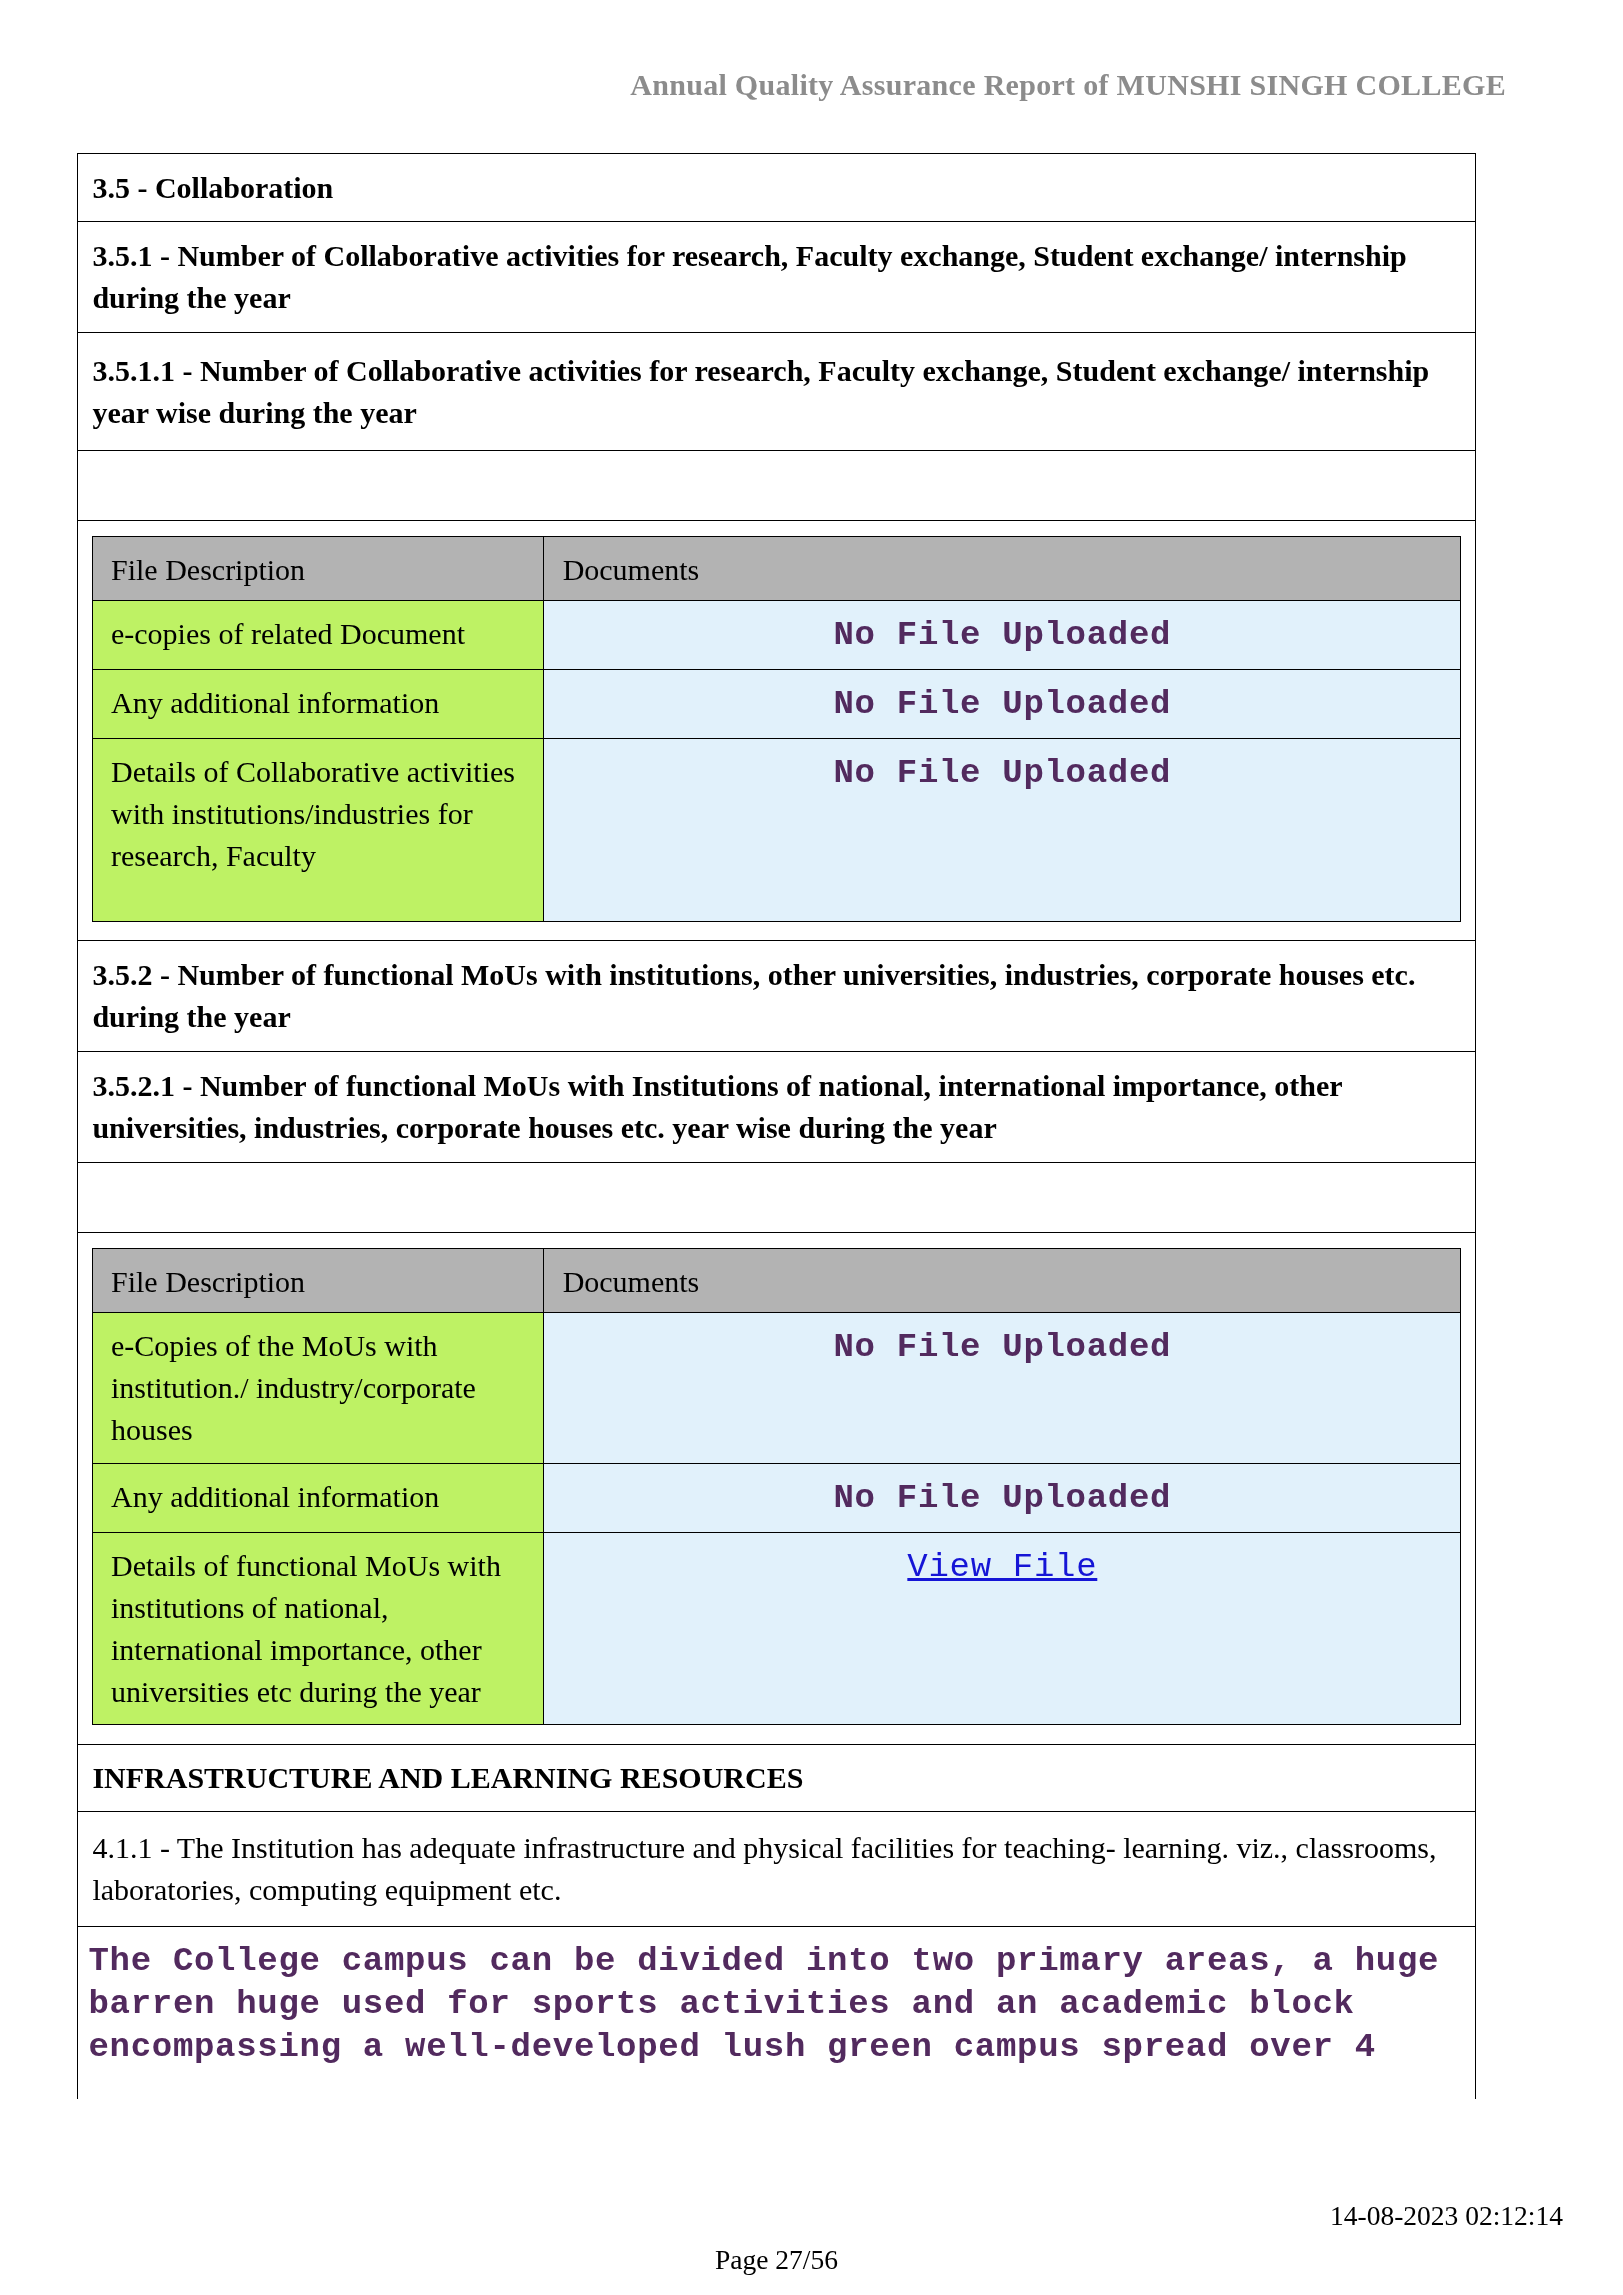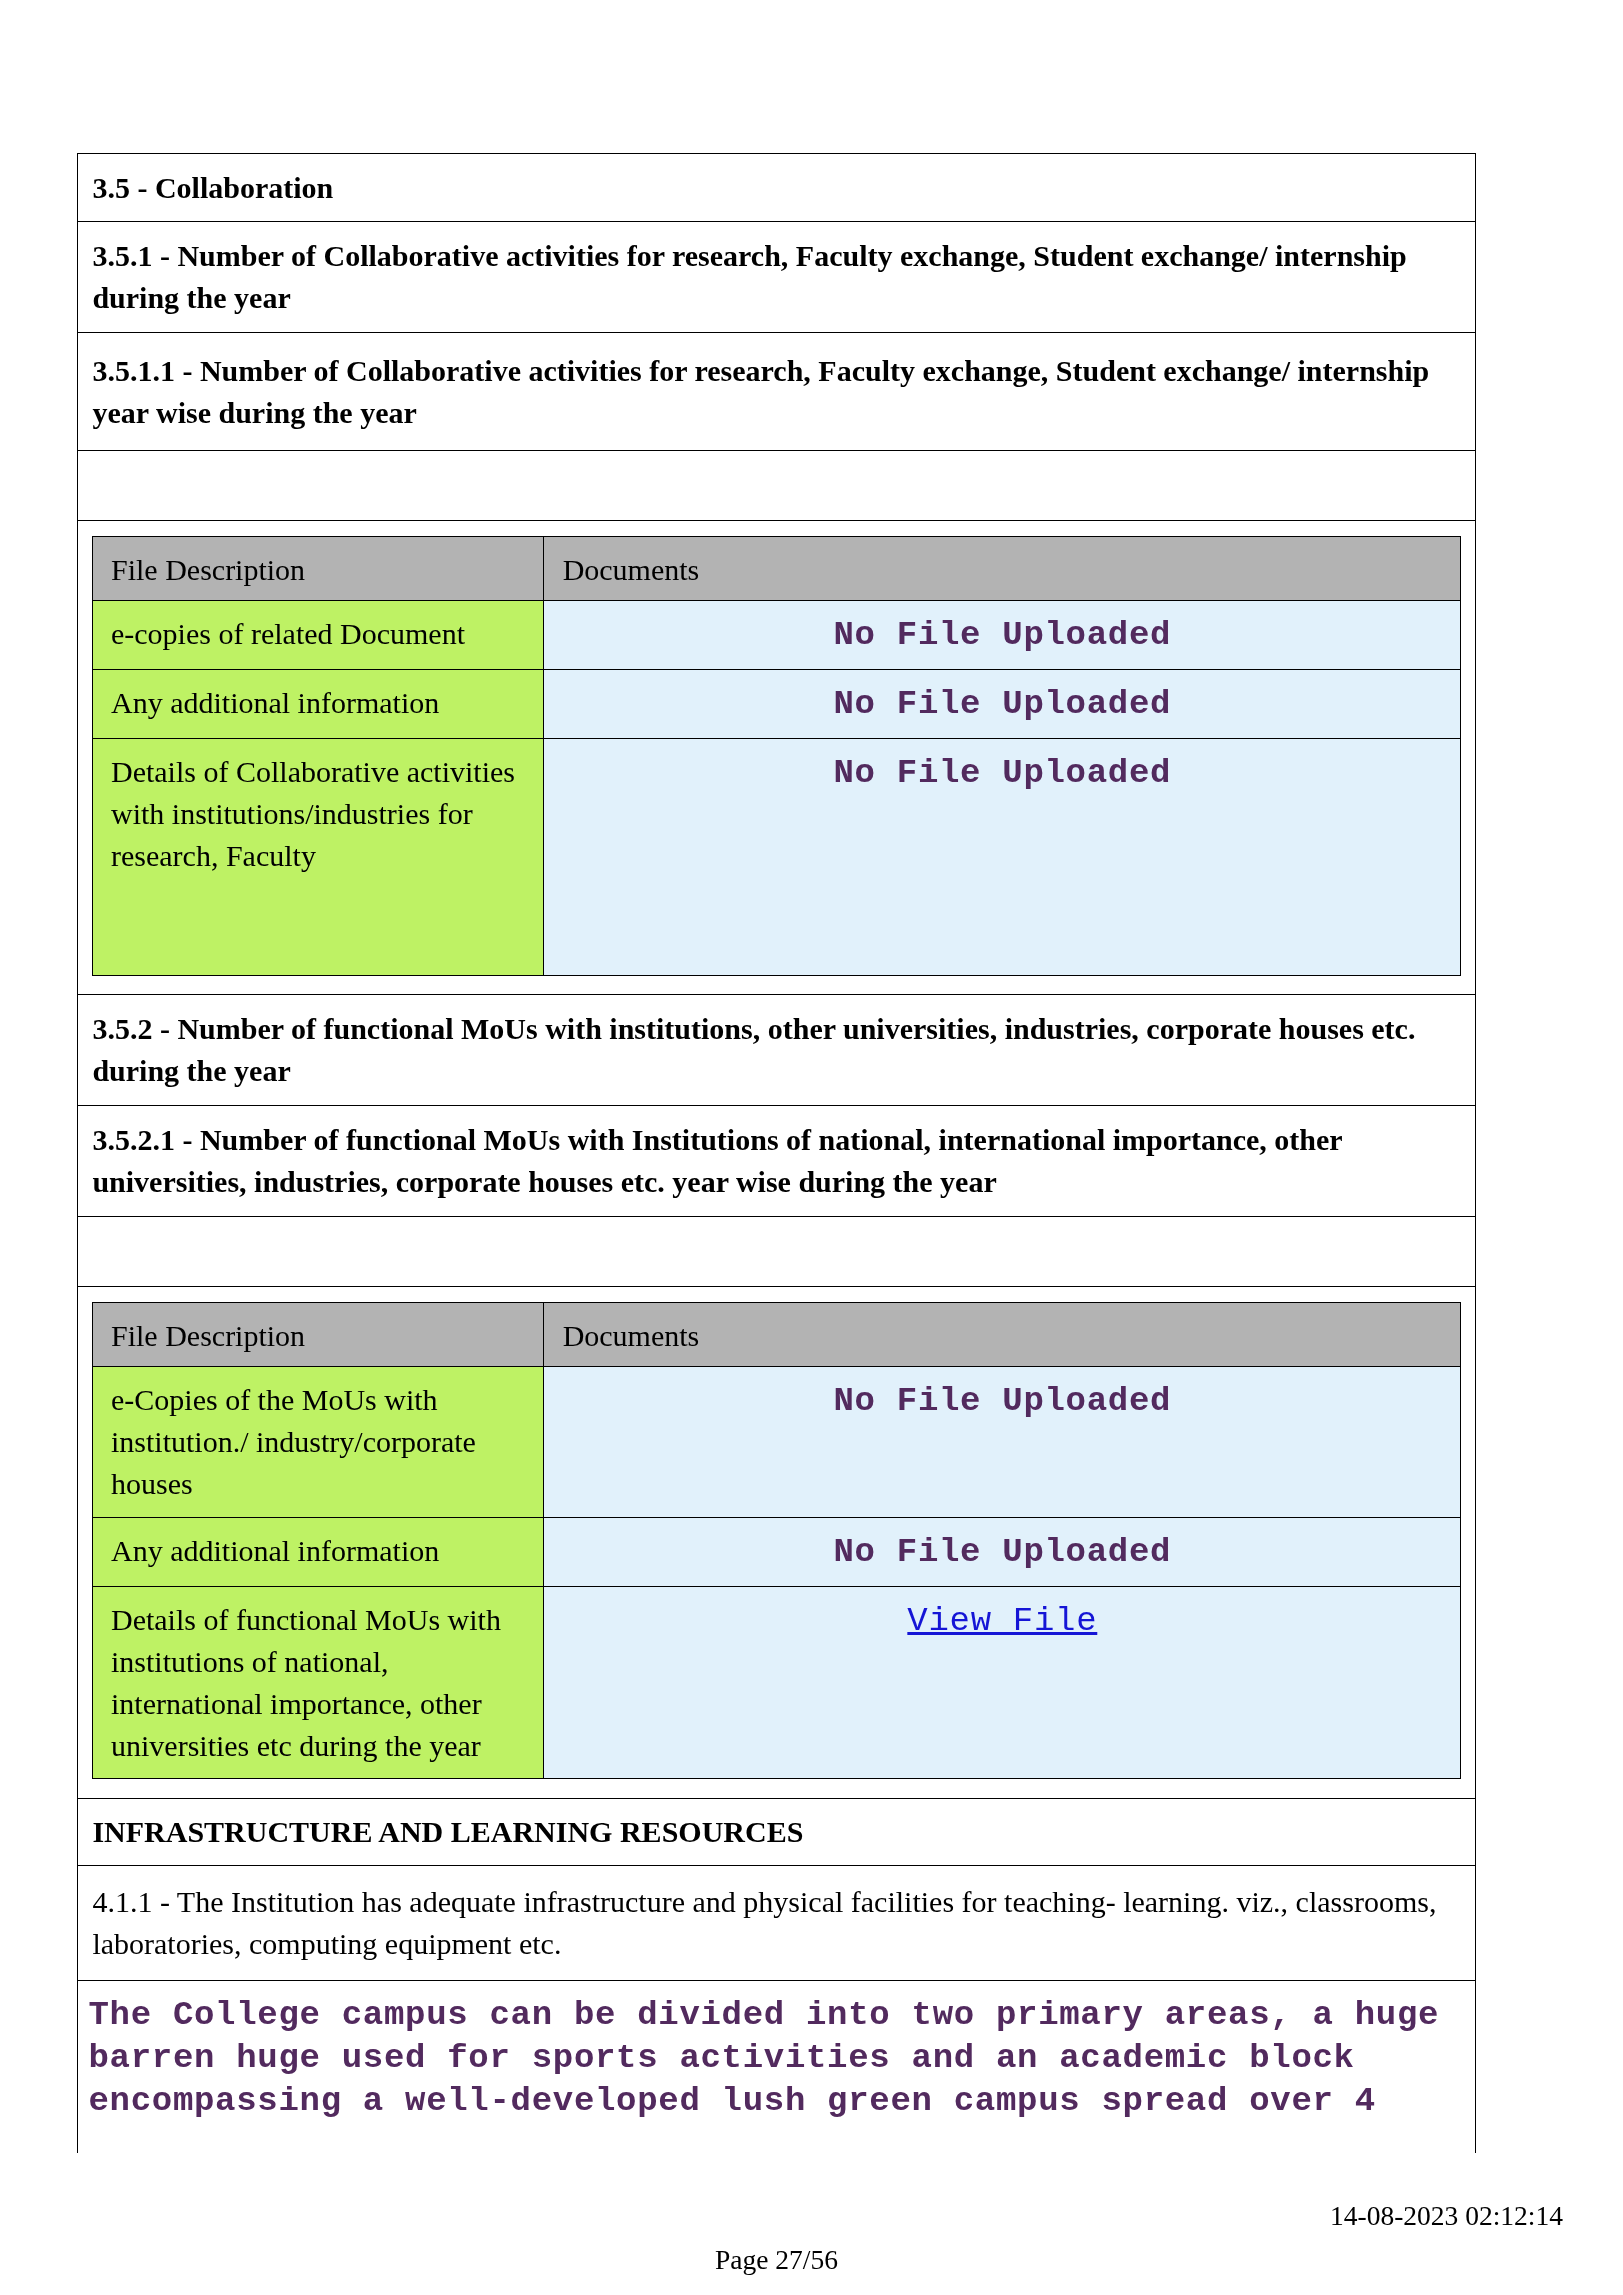--- a/index.html
+++ b/index.html
@@ -97,20 +97,21 @@
   .footer-date {
     position:absolute; top:2200px; right:60px;
     font-size:27.5px;
   }
 </style>
 </head>
 <body>
 
 <div class="page">
 
+  <div class="doc-header">Annual Quality Assurance Report of MUNSHI SINGH COLLEGE</div>
 
   <table class="outer">
     <tbody>
       <tr style="height:68px">
         <td class="cell bold">3.5 - Collaboration</td>
       </tr>
       <tr style="height:111px">
         <td class="cell bold">3.5.1 - Number of Collaborative activities for research, Faculty exchange, Student exchange/ internship during the year</td>
       </tr>
       <tr style="height:118px">
@@ -133,21 +134,21 @@
                 <td class="hdr">Documents</td>
               </tr>
               <tr style="height:69px">
                 <td class="desc">e-copies of related Document</td>
                 <td class="doc-cell">No File Uploaded</td>
               </tr>
               <tr style="height:69px">
                 <td class="desc">Any additional information</td>
                 <td class="doc-cell">No File Uploaded</td>
               </tr>
-              <tr style="height:237px">
+              <tr style="height:183px">
                 <td class="desc">Details of Collaborative activities with institutions/industries for research, Faculty</td>
                 <td class="doc-cell">No File Uploaded</td>
               </tr>
             </tbody>
           </table>
         </td>
       </tr>
 
       <tr style="height:111px">
         <td class="cell bold">3.5.2 - Number of functional MoUs with institutions, other universities, industries, corporate houses etc. during the year</td>

